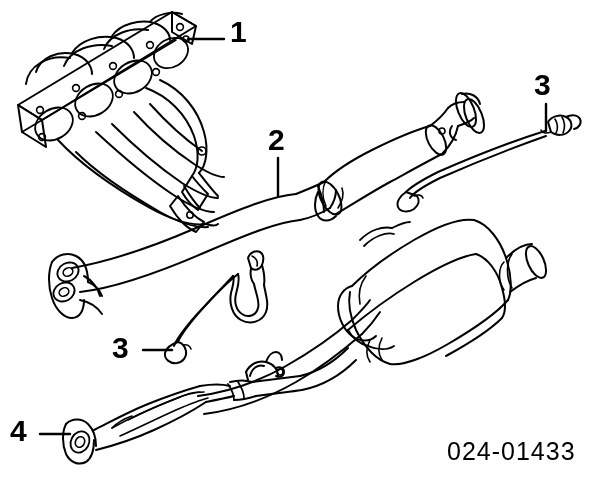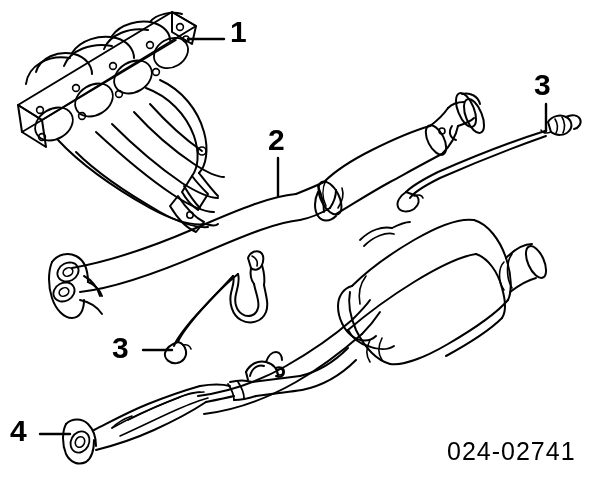--- a/index.html
+++ b/index.html
@@ -263,15 +263,15 @@
 
     </g>
   </svg>
 
   <div class="callout-label cal-1">1</div>
   <div class="callout-label cal-2">2</div>
   <div class="callout-label cal-3a">3</div>
   <div class="callout-label cal-3b">3</div>
   <div class="callout-label cal-4">4</div>
 
-  <div id="part-number">024-02741</div>
+  <div id="part-number">024-01433</div>
 
 </div>
 
 </body></html>

